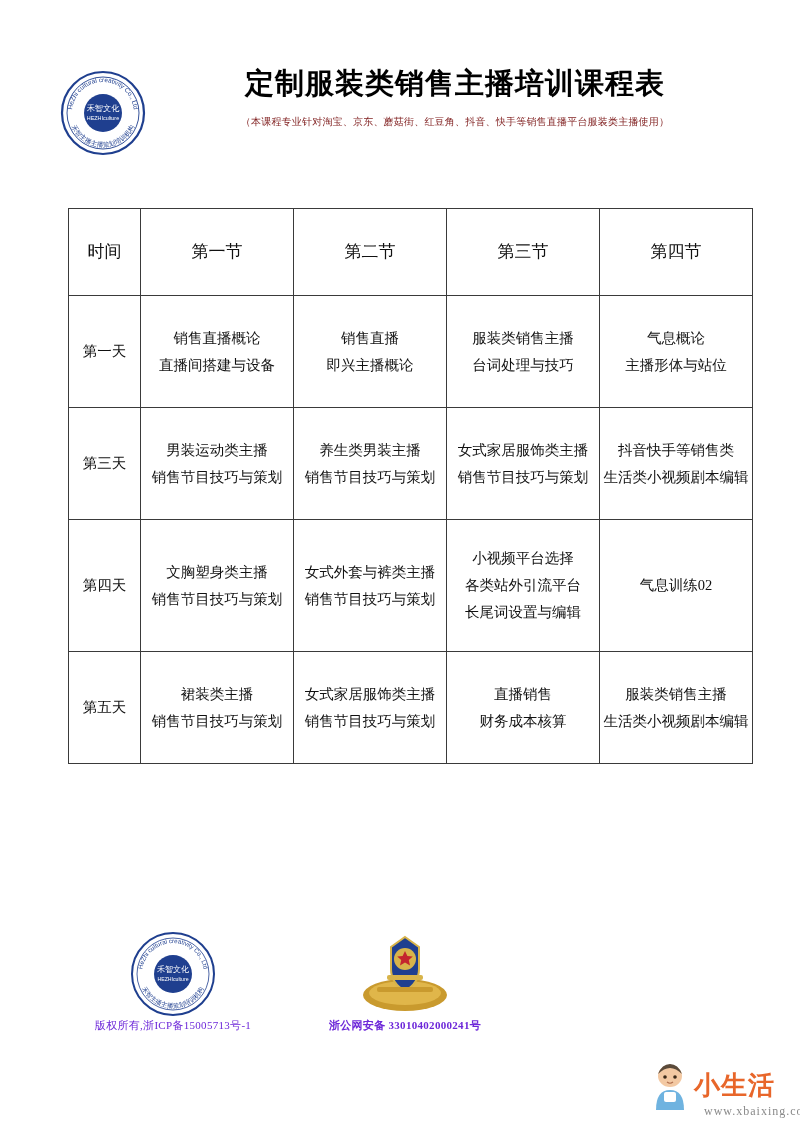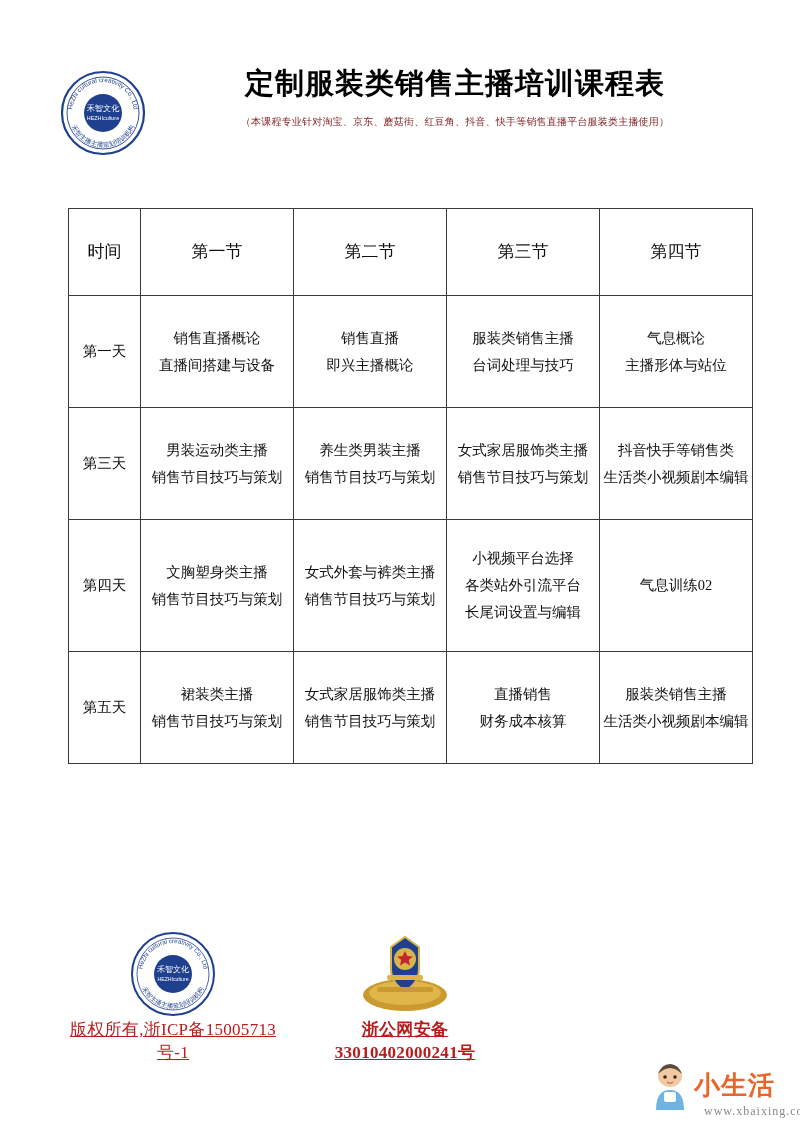--- a/index.html
+++ b/index.html
@@ -110,25 +110,24 @@
   .badge {
     position: absolute;
     text-align: center;
   }
   .badge-1 { left: 58px; top: 0; width: 230px; }
   .badge-2 { left: 300px; top: 0; width: 210px; }
   .badge-3 { left: 530px; top: 0; width: 220px; }
 
   .badge .mark { height: 88px; display: flex; align-items: center; justify-content: center; }
   .badge .caption {
-    font-size: 17px;
-    color: #b91c1c;
+    font-size: 11px;
+    color: #6d28d9;
     font-weight: bold;
     letter-spacing: 0.3px;
-    text-decoration: underline;
   }
   .badge .caption.normal { font-weight: normal; }
 
   
   .watermark {
     position: absolute;
     right: 22px;
     bottom: 10px;
     width: 130px;
     height: 70px;

